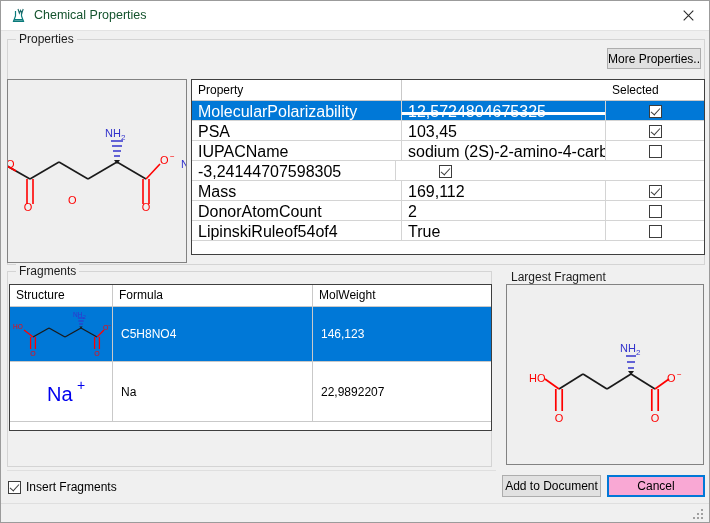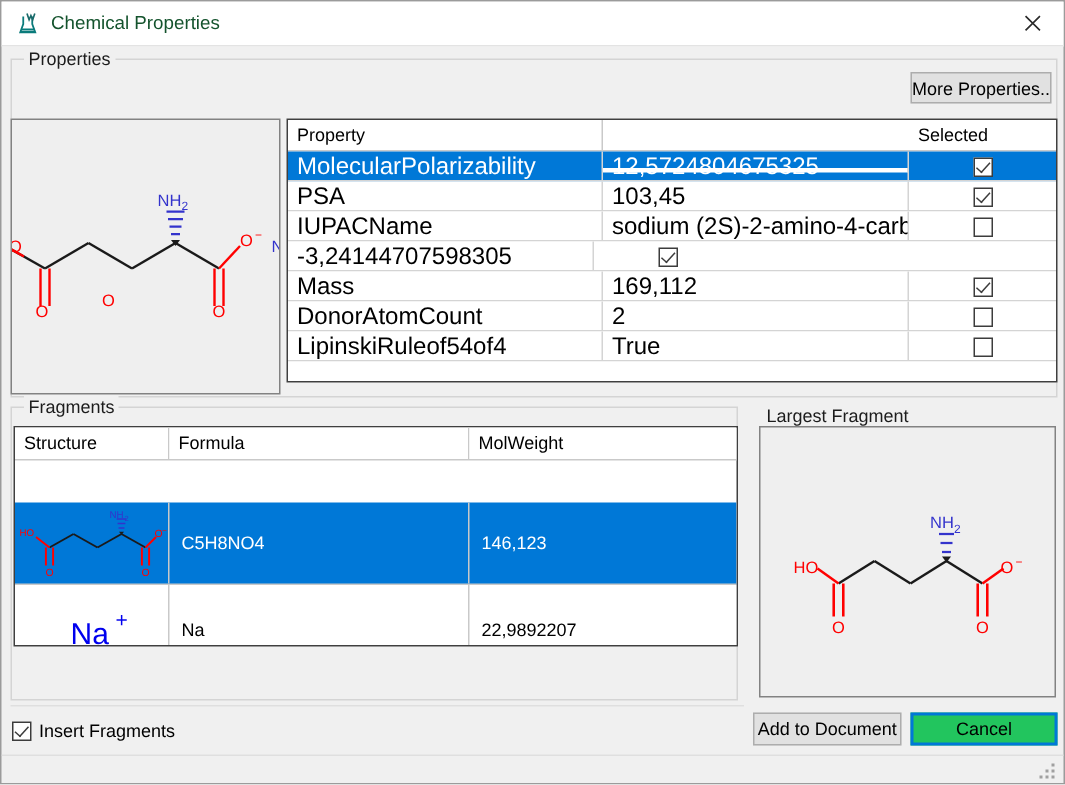--- a/index.html
+++ b/index.html
@@ -83,21 +83,21 @@
     color: #000000;
     display: flex;
     align-items: center;
     justify-content: center;
     cursor: default;
     padding: 0;
     white-space: nowrap;
   }
   .btn.default {
     border: 2px solid #0078d7;
-    background: #22c55e;
+    background: #f9a8d4;
   }
 
   
   .structpanel {
     position: absolute;
     background: #efefef;
     border: 1px solid #828282;
     box-sizing: border-box;
     overflow: hidden;
   }
@@ -383,21 +383,21 @@
   </div>
 
   <div class="grid" style="left:8px; top:283px; width:483px; height:147px;">
 
     <div class="grid-header" style="height:22px;">
       <div class="hcell" style="width:103px;">Structure</div>
       <div class="hcell" style="width:200px;">Formula</div>
       <div class="hcell" style="width:178px;">MolWeight</div>
     </div>
 
-    <div class="fgrid-row selected" style="height:55px;margin-top:28px;">
+    <div class="fgrid-row selected" style="height:55px;">
       <div class="fcell struct" style="width:103px;">
         <svg width="100" height="52" viewBox="0 0 100 52">
           <g stroke="#1a1a1a" stroke-width="1.3" fill="none">
             <path d="M22 29 L38 20"></path>
             <path d="M38 20 L54 29"></path>
             <path d="M54 29 L70 20"></path>
             <path d="M70 20 L86 29"></path>
           </g>
           <line x1="22" y1="29" x2="13" y2="22" stroke="#ff0000" stroke-width="1.3"></line>
           <g stroke="#ff0000" stroke-width="1.3">

